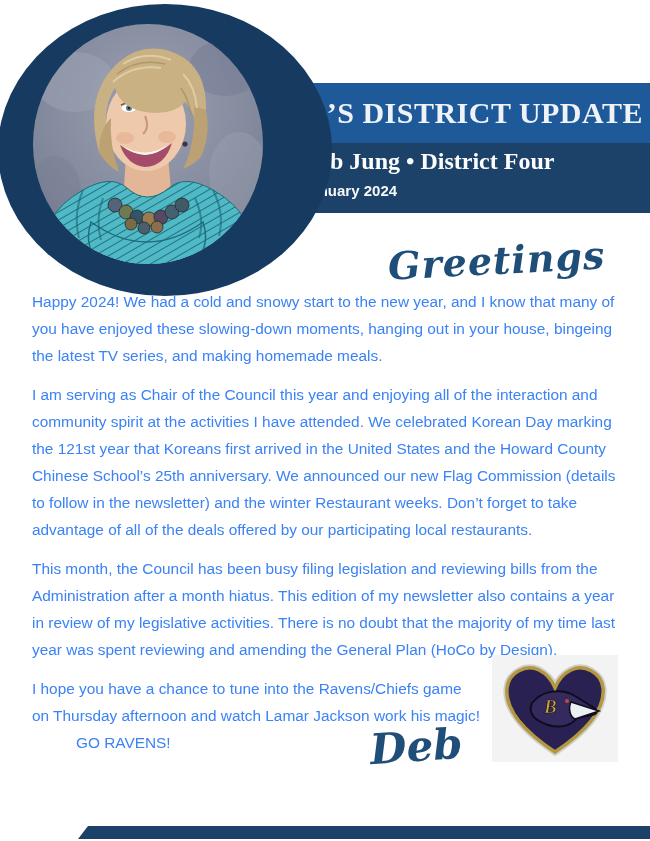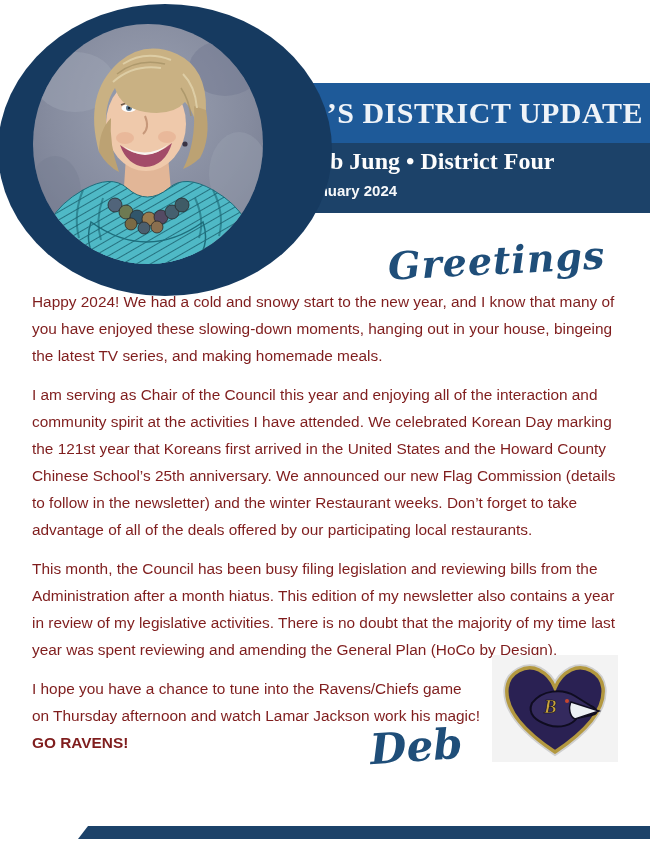--- a/index.html
+++ b/index.html
@@ -45,25 +45,25 @@
   .script {
     font-family:"DejaVu Serif", serif; font-style:italic; font-weight:bold;
     color:#1F4E79;
   }
   .greeting {
     position:absolute; left:388px; top:238px; font-size:38px;
     transform:rotate(-3deg); letter-spacing:1px;
   }
   .body-copy {
     position:absolute; left:32px; top:288px; width:590px;
-    font-size:15.4px; line-height:27px; color:#7f1d1d;
+    font-size:15.4px; line-height:27px; color:#3b82f6;
   }
   .body-copy p { margin-bottom:12px; }
   .para-ravens { width:448px; }
-  .go-ravens { font-weight:bold; }
+  .go-ravens { font-weight:normal;margin-left:44px; }
 
   .ravens-box {
     position:absolute; left:492px; top:655px; width:126px; height:107px;
     background:#F3F3F3;
   }
   .signature {
     position:absolute; left:370px; top:722px; font-size:42px;
     transform:rotate(-4deg);
   }
 

